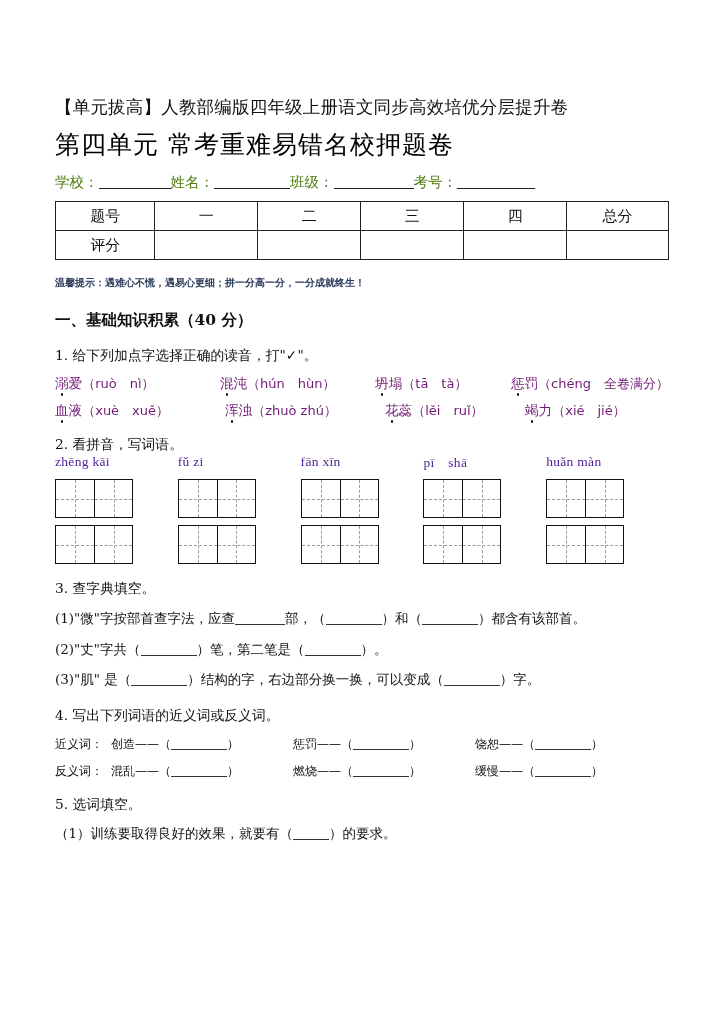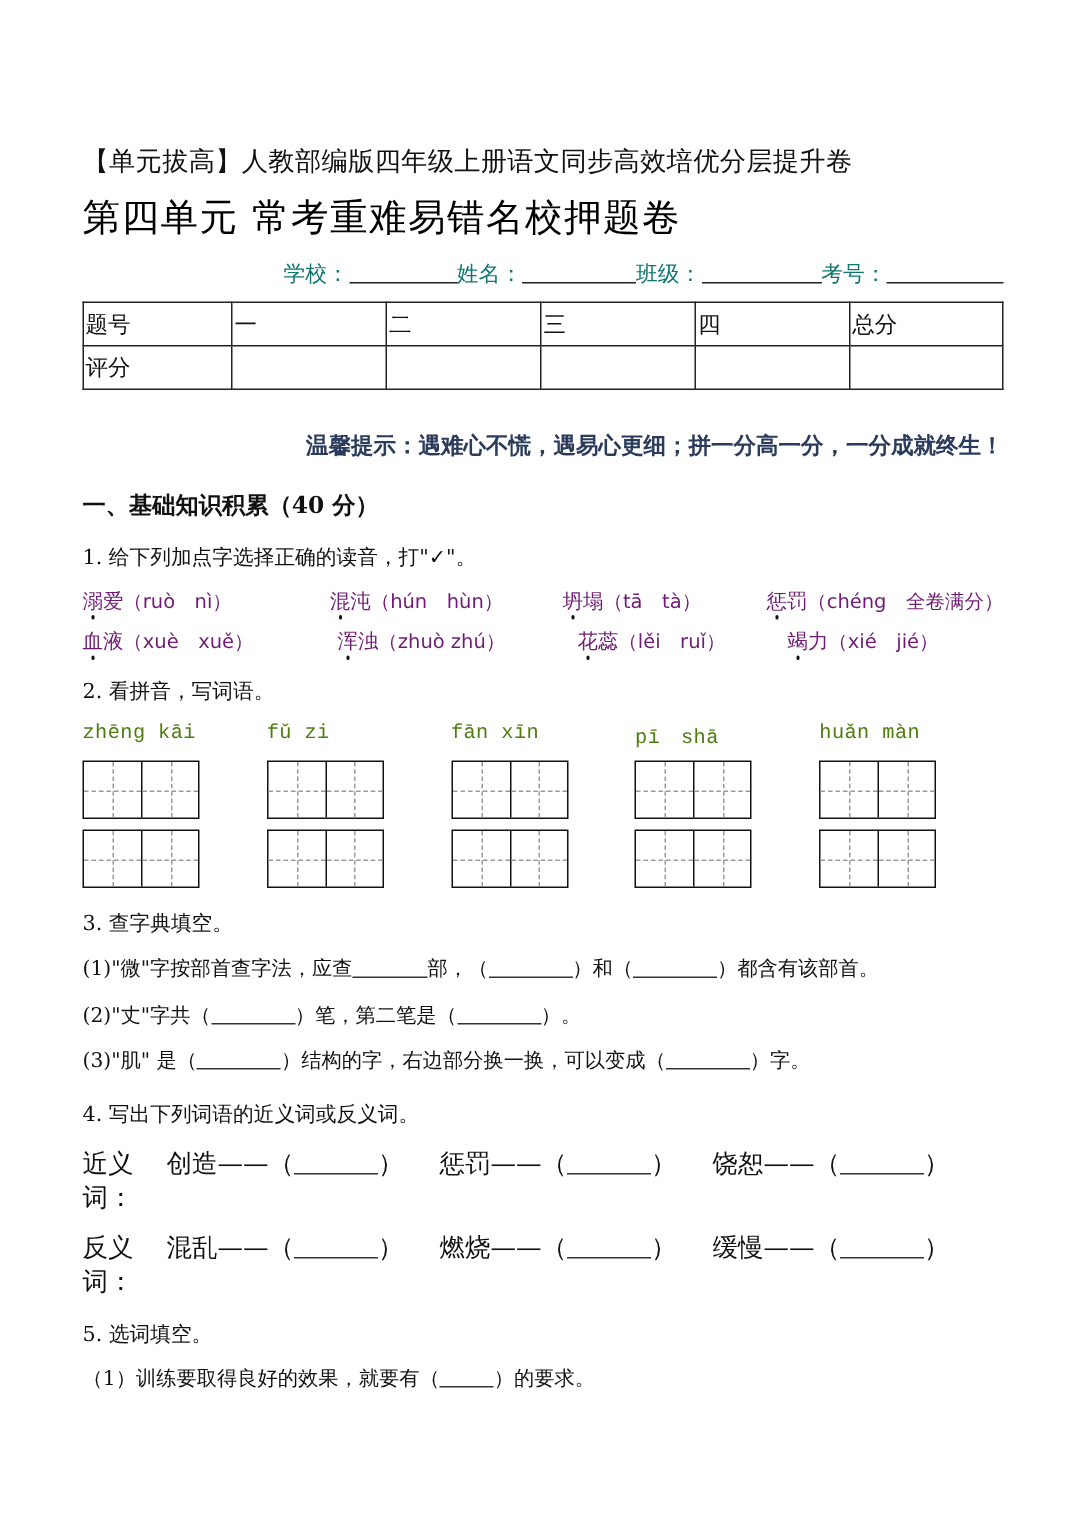--- a/index.html
+++ b/index.html
@@ -41,23 +41,23 @@
   .exam-meta {
     margin-top: 10px;
     text-align: center;
     font-size: 13.2px;
     color: #111;
   }
 
   
   .student-line {
     margin-top: 12px;
-    text-align: right;
+    text-align: left;
     font-size: 14.5px;
-    color: #0f766e;
+    color: #4d7c0f;
     white-space: nowrap;
   }
   .student-line .fld { letter-spacing: 0; }
   .blank-ul {
     display: inline-block;
     border-bottom: 1px solid #222;
     height: 0.95em;
     vertical-align: -2px;
   }
   .ul-school { width: 72px; }
@@ -68,33 +68,33 @@
   
   .score-table {
     margin-top: 9px;
     width: 100%;
     border-collapse: collapse;
     table-layout: fixed;
   }
   .score-table td {
     border: 1px solid #222;
     height: 26px;
-    text-align: left;
+    text-align: center;
     font-size: 15px;
     color: #111;
   }
   .score-table .c-label { width: 16.2%; }
   .score-table .c-col   { width: 16.8%; }
   .score-table .c-total { width: 16.6%; }
 
   
   .tip {
-    margin-top: 28px;
-    text-align: right;
-    font-size: 15px;
+    margin-top: 16px;
+    text-align: left;
+    font-size: 10px;
     color: #2b3b5c;
     font-weight: 700;
     white-space: nowrap;
   }
 
   
   .section-title {
     margin-top: 20px;
     font-size: 15.5px;
     font-weight: 700;
@@ -126,24 +126,23 @@
     width: 2.5px;
     height: 2.5px;
     margin-left: -1.2px;
     background: #111;
     border-radius: 50%;
   }
 
   
   .pinyin-row {
     display: flex;
-    margin-top: 11px;
-    font-family: Liberation Mono, monospace;
+    font-family: Liberation Serif, serif;
     font-size: 13.5px;
-    color: #4d7c0f;
+    color: #4c1d95;
   }
   .pinyin-row > .py-cell {
     width: 20%;
     box-sizing: border-box;
   }
   .py-word { letter-spacing: 0.3px; }
 
   
   .read-row {
     display: flex;
@@ -207,21 +206,21 @@
     vertical-align: -2px;
   }
   .bl-s { width: 36px; }
   .bl-m { width: 50px; }
   .bl-l { width: 56px; }
 
   
   .pair-row {
     display: flex;
     margin-top: 10px;
-    font-size: 17px;
+    font-size: 12px;
     color: #111;
   }
   .pair-row .p-lead { width: 56px; flex: none; }
   .pair-row .p-item { width: 182px; flex: none; white-space: nowrap; }
   .pair-row .p-item.last { width: auto; }
 
   .plain { font-size: 13.6px; color: #111; }
 </style>
 </head>
 <body>

